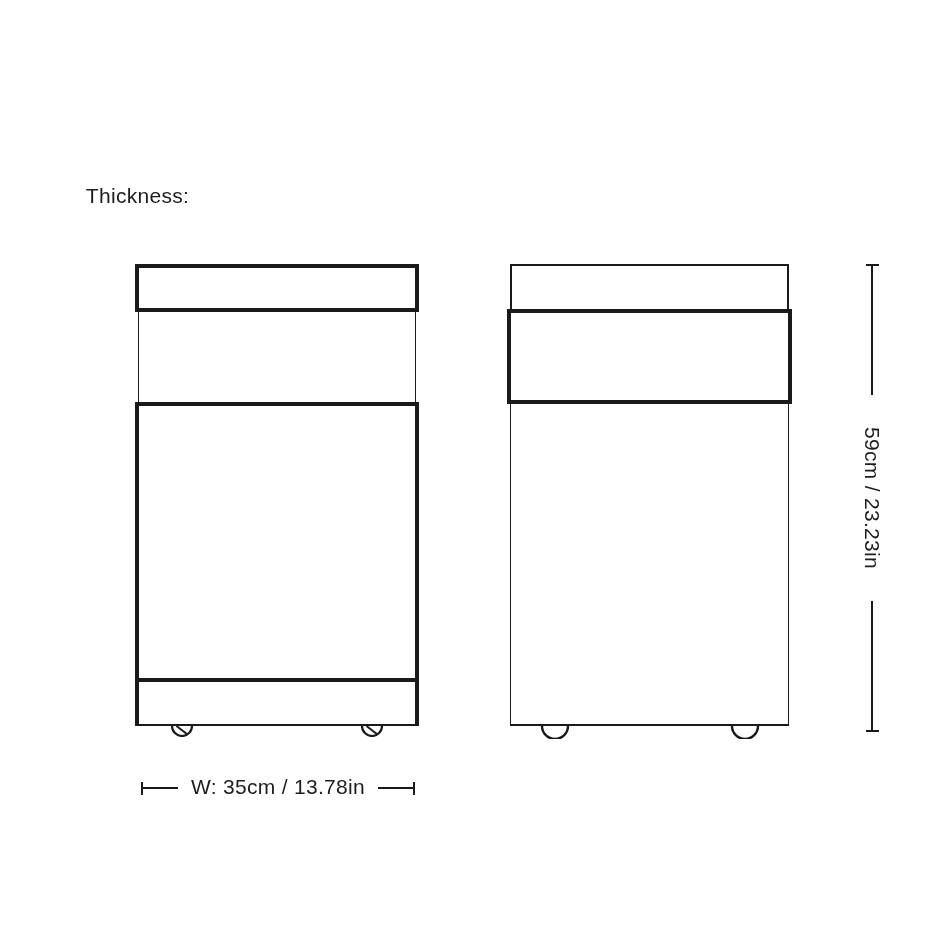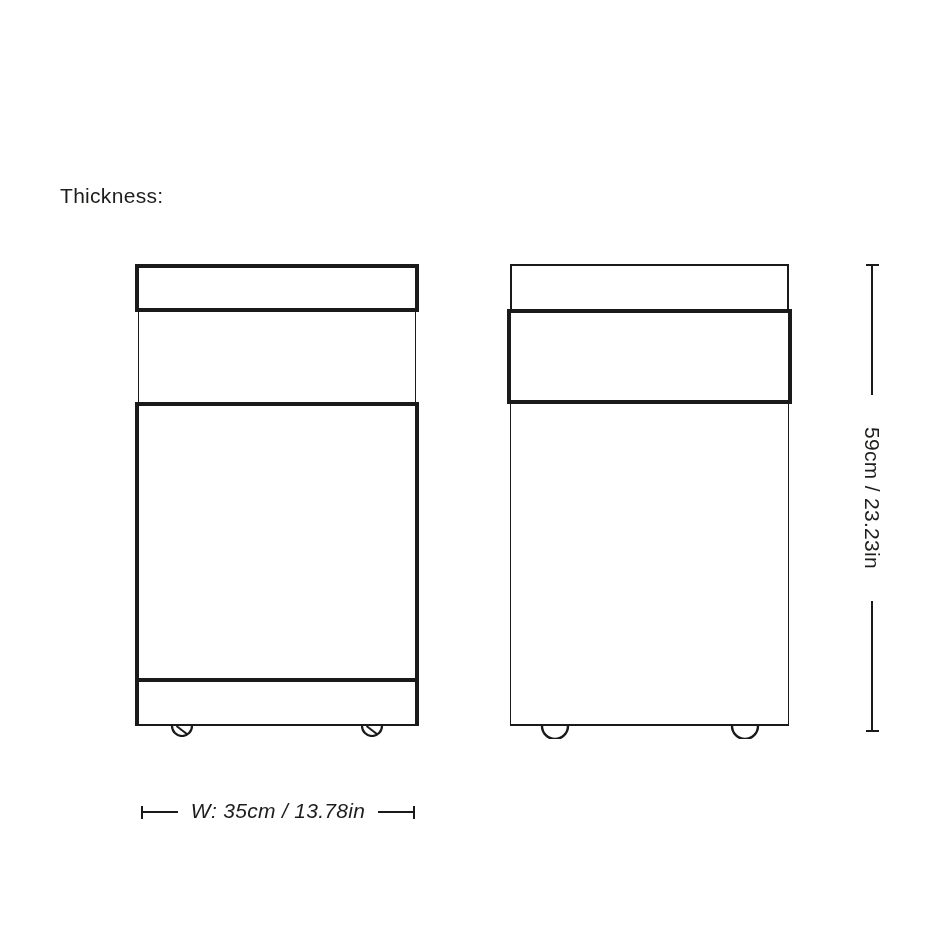--- a/index.html
+++ b/index.html
@@ -14,20 +14,21 @@
     background:var(--bg);
     font-family:"Liberation Sans", sans-serif;
     color:var(--text);
     overflow:hidden;
   }
   .abs{position:absolute;box-sizing:border-box;}
 
   
   .thickness-note{
     left:60px;top:182px;width:155px;
+    text-align:center;
     font-size:21px;line-height:27px;
     letter-spacing:0.3px;
   }
 
   
   .fv-top{
     left:135px;top:264px;width:284px;height:48px;
     border:4.5px solid var(--line);
   }
   .fv-mid{
@@ -65,21 +66,21 @@
     border-bottom:2.2px solid var(--line);
   }
   .sv-wheel-left{left:540px;top:725px;width:30px;height:14px;}
   .sv-wheel-right{left:730px;top:725px;width:30px;height:14px;}
 
   
   .dim-row{
     display:flex;align-items:center;
     height:14px;
   }
-  .dim-w{left:141px;top:805px;width:274px;font-style:italic;}
+  .dim-w{left:141px;top:781px;width:274px;}
   .dim-d{left:516px;top:781px;width:273px;}
   .tick-v{width:2px;height:13px;background:var(--line);flex:none;}
   .dim-line{flex:1;height:2px;background:var(--line);}
   .dim-label{
     flex:none;
     padding:0 13px;
     font-size:21px;letter-spacing:0.3px;white-space:nowrap;
     transform:translateY(-1px);
   }
 

